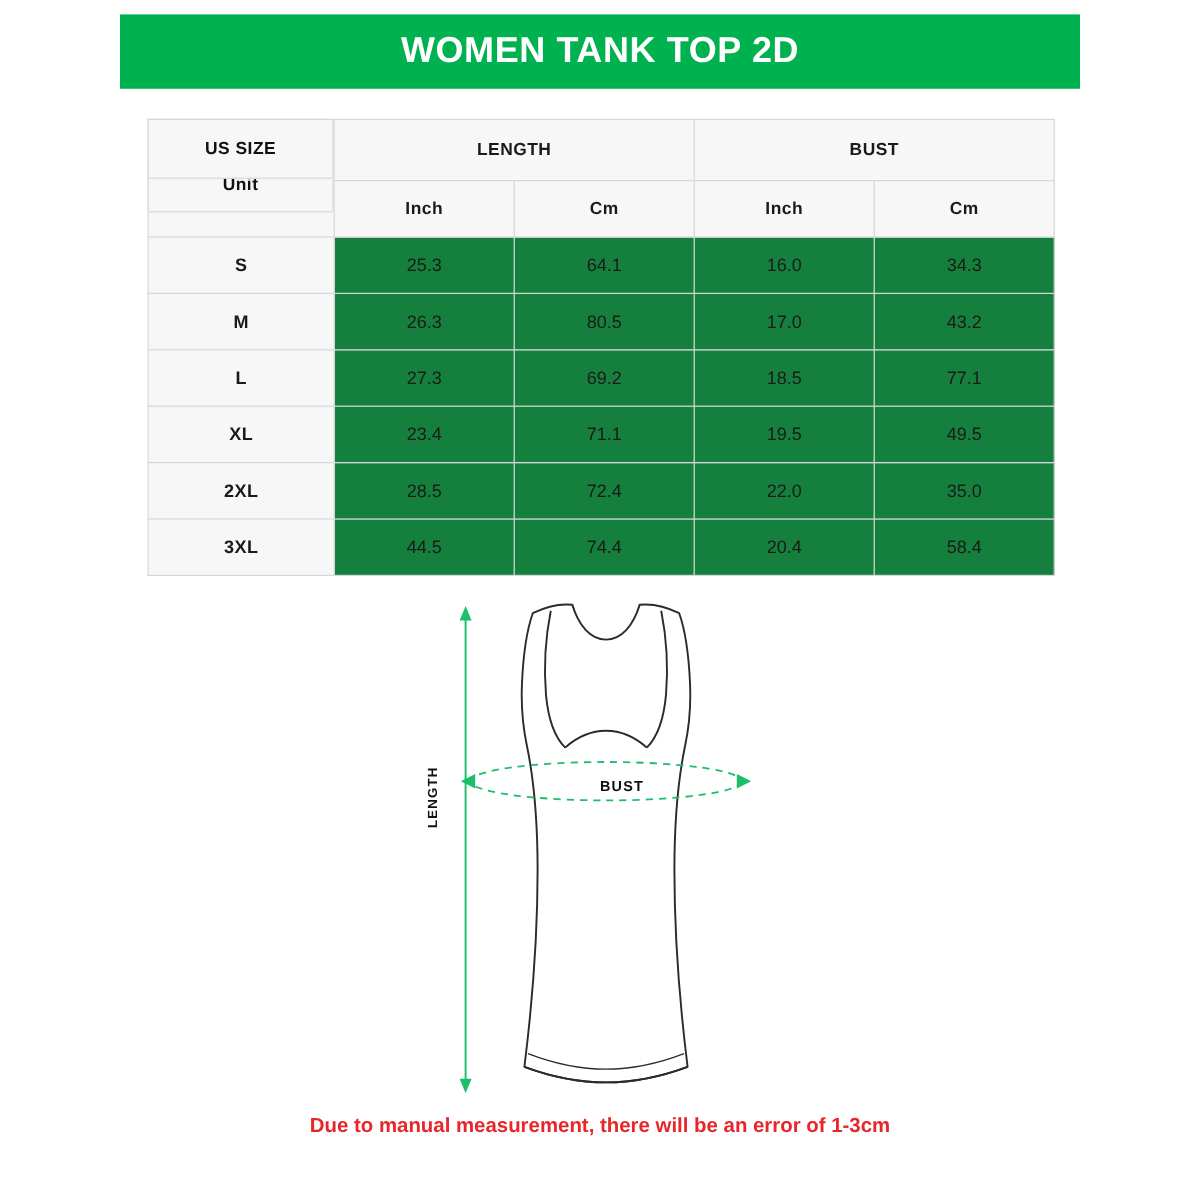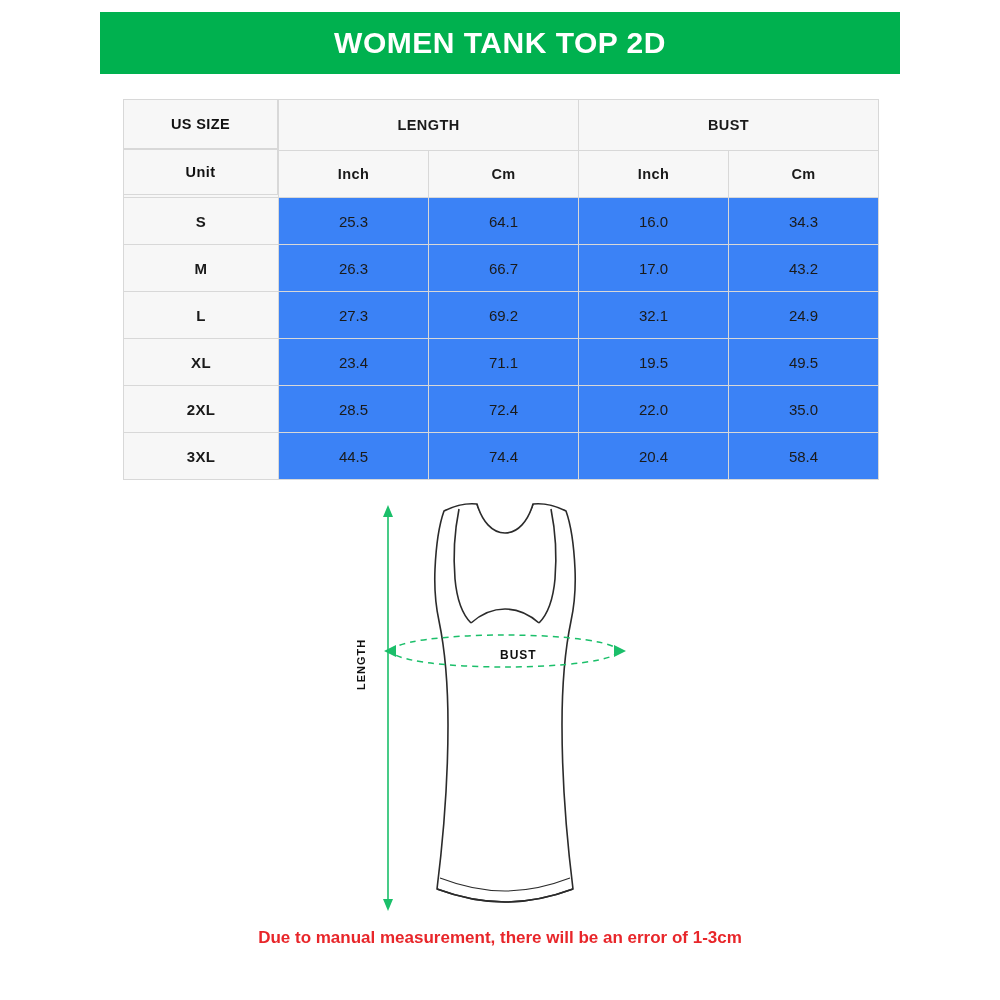--- a/index.html
+++ b/index.html
@@ -64,21 +64,21 @@
     letter-spacing: 0.4px;
   }
   table.size-table tr.head-row-1 th { height: 50px; }
   table.size-table tr.head-row-2 th { height: 46px; margin-top: 12px; }
   table.size-table td.size-cell {
     font-weight: bold;
     background: #f7f7f7;
     letter-spacing: 0.4px;
   }
   table.size-table td.val-cell {
-    background: #3b82f6;
+    background: #15803d;
     font-size: 15px;
   }
   .col-size { width: 155px; }
   .col-val  { width: 150px; }
 
   
   .diagram {
     position: absolute;
     left: 340px;
     top: 495px;
@@ -154,30 +154,30 @@
       <tr>
         <td class="size-cell">S</td>
         <td class="val-cell">25.3</td>
         <td class="val-cell">64.1</td>
         <td class="val-cell">16.0</td>
         <td class="val-cell">34.3</td>
       </tr>
       <tr>
         <td class="size-cell">M</td>
         <td class="val-cell">26.3</td>
-        <td class="val-cell">66.7</td>
+        <td class="val-cell">80.5</td>
         <td class="val-cell">17.0</td>
         <td class="val-cell">43.2</td>
       </tr>
       <tr>
         <td class="size-cell">L</td>
         <td class="val-cell">27.3</td>
         <td class="val-cell">69.2</td>
-        <td class="val-cell">32.1</td>
-        <td class="val-cell">24.9</td>
+        <td class="val-cell">18.5</td>
+        <td class="val-cell">77.1</td>
       </tr>
       <tr>
         <td class="size-cell">XL</td>
         <td class="val-cell">23.4</td>
         <td class="val-cell">71.1</td>
         <td class="val-cell">19.5</td>
         <td class="val-cell">49.5</td>
       </tr>
       <tr>
         <td class="size-cell">2XL</td>
@@ -190,21 +190,21 @@
         <td class="size-cell">3XL</td>
         <td class="val-cell">44.5</td>
         <td class="val-cell">74.4</td>
         <td class="val-cell">20.4</td>
         <td class="val-cell">58.4</td>
       </tr>
     </tbody>
   </table>
 </div>
 
-<div style="position:absolute; left:123px; top:149px; width:155px; height:46px;
+<div style="position:absolute; left:123px; top:131px; width:155px; height:46px;
             display:flex; align-items:center; justify-content:center;
             background:#f7f7f7; border:1px solid #d8d8d8; box-sizing:border-box;
             font-weight:bold; font-size:14.5px; letter-spacing:0.4px;">
   <span>Unit</span>
 </div>
 
 <div style="position:absolute; left:123px; top:99px; width:155px; height:50px;
             display:flex; align-items:center; justify-content:center;
             background:#f7f7f7; border:1px solid #d8d8d8; box-sizing:border-box;
             font-weight:bold; font-size:14.5px; letter-spacing:0.4px;">

